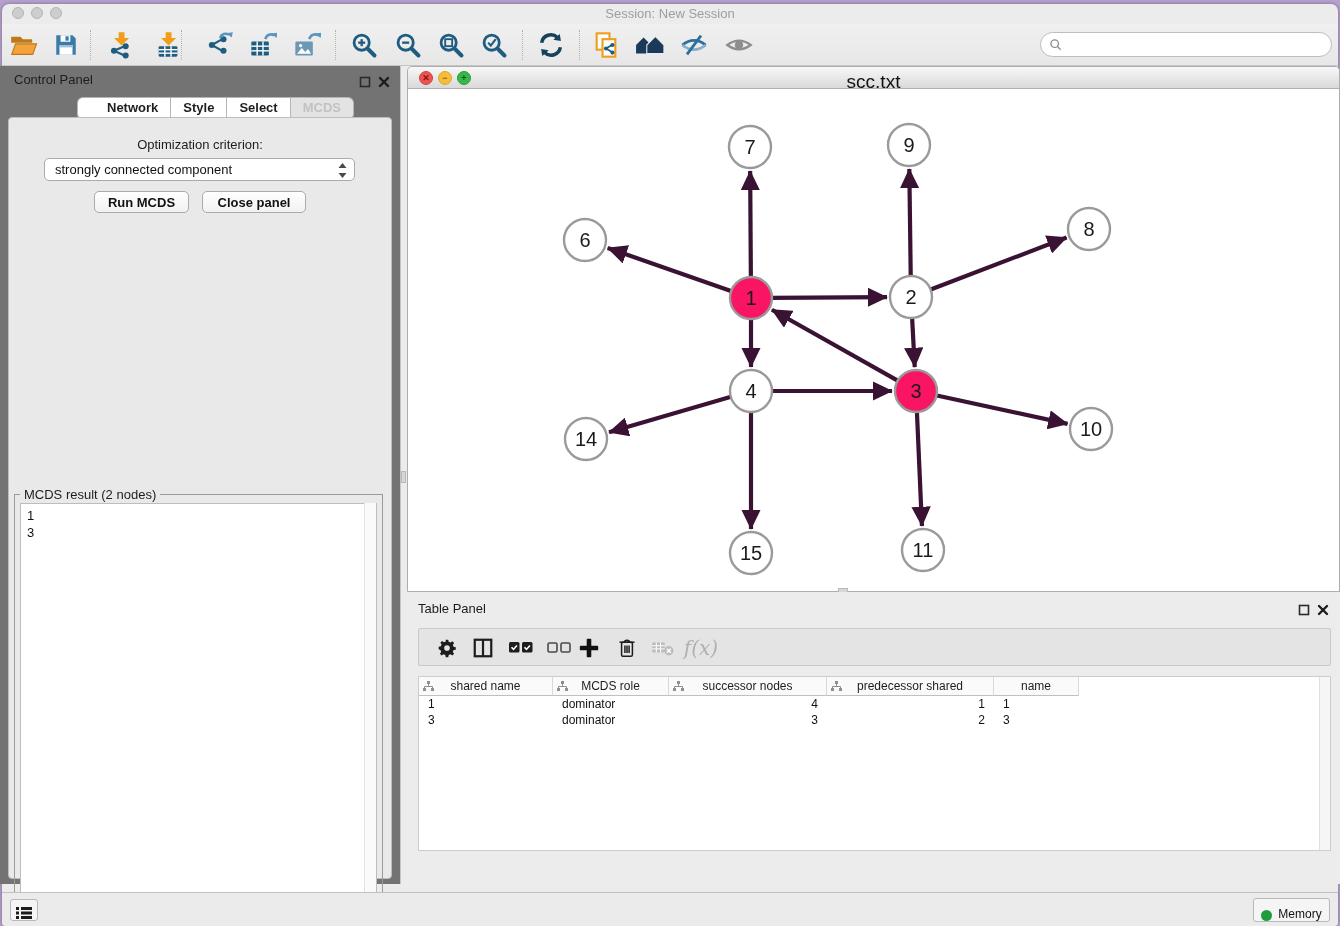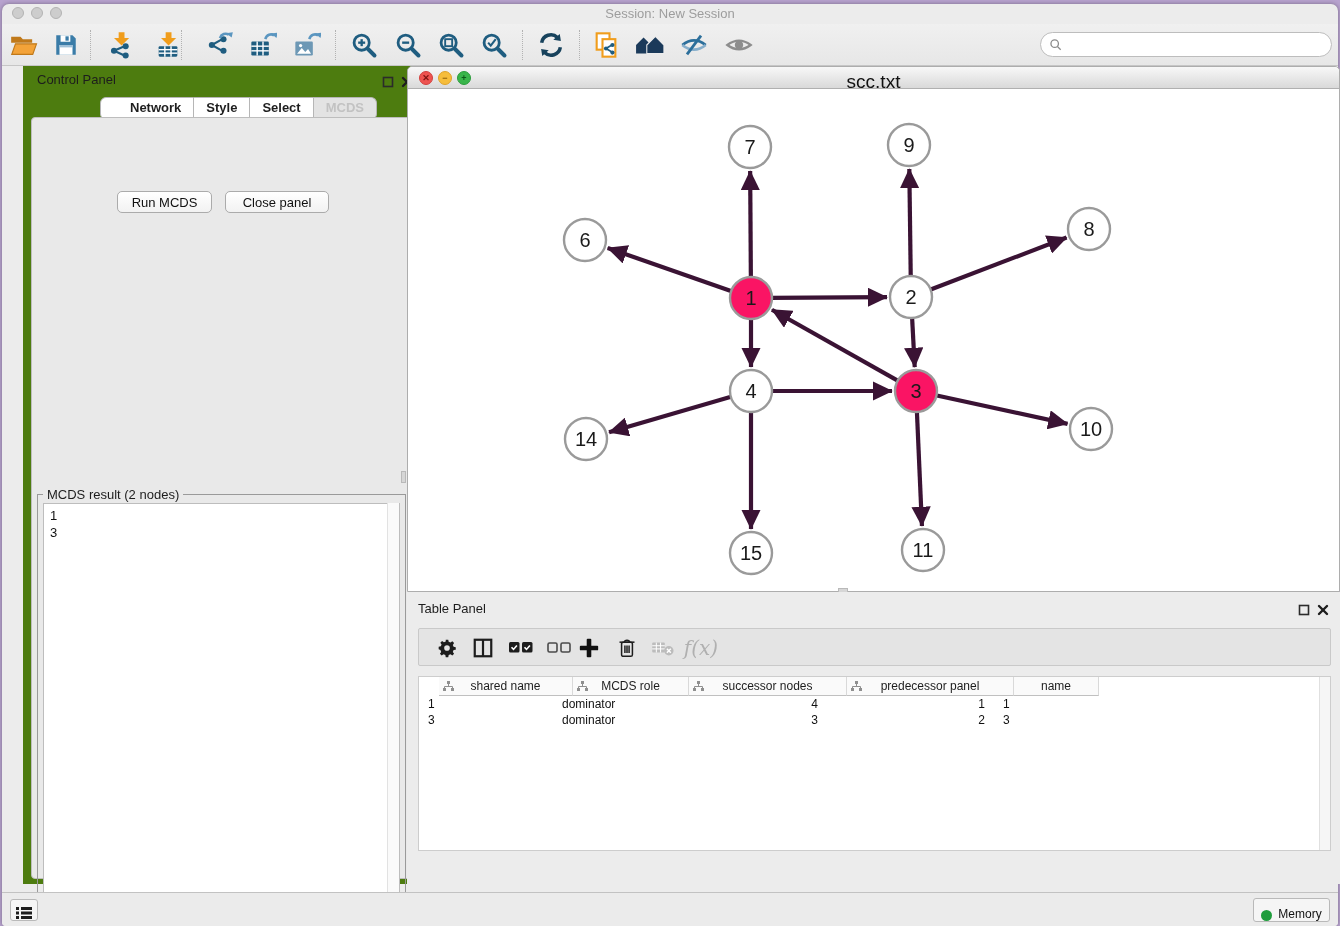--- a/index.html
+++ b/index.html
@@ -21,40 +21,40 @@
             align-items:center; justify-content:center; cursor:default; }
   .tb-sep { position:absolute; top:6px; width:0; height:30px; border-left:1px dotted #b2b2b2; }
   .search-box { position:absolute; left:1038px; top:8px; width:292px; height:25px;
                 background:#fff; border:1px solid #bdbdbd; border-radius:13px;
                 display:flex; align-items:center; padding-left:8px; }
   .search-box input { border:none; outline:none; flex:1; font-size:13px; background:transparent;
                       font-family:"Liberation Sans", sans-serif; margin-left:5px; }
 
   
   .control-panel { position:absolute; left:0; top:66px; width:401px; height:818px;
-                   background:#4d7c0f; border-right:1px solid #c4c4c4;margin-left:23px; }
+                   background:#737373; border-right:1px solid #c4c4c4; }
   .panel-title { position:absolute; font-size:13px; color:#1d1d1d; }
   .panel-icon { position:absolute; cursor:default; }
   .seg-group { position:absolute; display:flex; }
   .seg-tab { font-size:13px; font-weight:bold; color:#1e1e1e; background:#fff;
              border:1px solid #b6b6b6; border-left:none; padding:3px 12px 4px 12px; line-height:14px; }
   .seg-tab:first-child { border-left:1px solid #b6b6b6; border-radius:6px 0 0 6px;padding-left:29px; }
   .seg-tab:last-child { border-radius:0 6px 6px 0; }
   .seg-tab.active { background:#e3e3e3; color:#c2c2c2; }
   .inner-panel { position:absolute; left:8px; top:117px; width:384px; height:762px;
                  background:#e9e9e9; border:1px solid #bdbdbd; border-radius:4px; }
   .opt-label { position:absolute; left:0; top:137px; width:400px; text-align:center;
                font-size:13px; color:#1d1d1d; }
   .select { position:absolute; left:44px; top:158px; width:311px; height:23px; background:#fff;
             border:1px solid #ababab; border-radius:5px; font-size:13px; color:#111;
             display:flex; align-items:center; padding-left:10px; }
   .select .stepper { position:absolute; right:6px; top:3px; }
   .btn { position:absolute; height:22px; background:linear-gradient(#ffffff,#f2f2f2);
          border:1px solid #ababab; border-radius:5px; font-size:13px; color:#111;
-         display:flex; align-items:center; justify-content:center; }
+         display:flex; align-items:center; justify-content:center;font-weight:bold; }
   .groupbox { position:absolute; left:14px; top:494px; width:369px; height:477px;
               border:1px solid #9a9a9a; }
   .groupbox .legend { position:absolute; top:-8px; left:5px; background:#e9e9e9;
                       padding:0 4px; font-size:13px; color:#1d1d1d; }
   .result-area { position:absolute; left:5px; top:8px; right:5px; bottom:6px; background:#fff;
                  border:1px solid #bdbdbd; font-size:13px; line-height:17px; color:#111;
                  padding:3px 6px; white-space:pre; overflow:hidden; }
   .result-scroll { position:absolute; top:8px; right:6px; bottom:7px; width:12px;
                    background:#fafafa; border-left:1px solid #e2e2e2; }
 
@@ -78,21 +78,21 @@
 
   
   .table-panel { position:absolute; left:407px; top:592px; width:933px; height:292px; background:#ececec; }
   .tp-toolbar { position:absolute; left:11px; top:36px; width:913px; height:38px;
                 background:#e4e4e4; border:1px solid #c9c9c9; border-radius:2px; }
   .tp-btn { position:absolute; top:3px; width:32px; height:32px; display:flex;
             align-items:center; justify-content:center; }
   .fx { font-family:"DejaVu Serif", serif; font-style:italic; font-size:20px; color:#b0b0b0; }
   .data-table { position:absolute; left:11px; top:84px; width:913px; height:175px;
                 background:#fff; border:1px solid #cdcdcd; overflow:hidden; }
-  .tbl-header { position:absolute; left:0; top:0; height:19px; display:flex;padding-left:20px; }
+  .tbl-header { position:absolute; left:0; top:0; height:19px; display:flex; }
   .th { background:#fafafa; border-right:1px solid #d9d9d9; border-bottom:1px solid #c0c0c0;
         font-size:12px; color:#1d1d1d; display:flex; align-items:center; justify-content:center;
         position:relative; }
   .th .tree-ico { position:absolute; left:4px; top:4px; }
   .tbl-row { position:absolute; left:0; height:16px; display:flex; }
   .td { font-size:12px; color:#111; line-height:16px; padding:0 9px; overflow:hidden; }
   .tbl-scroll { position:absolute; right:0; top:0; bottom:0; width:11px;
                 background:#f6f6f6; border-left:1px solid #e0e0e0; }
 
   
@@ -292,20 +292,30 @@
         </g>
       </svg>
   </div>
   <div class="seg-group" style="left:77px; top:31px">
       <div class="seg-tab">Network</div>
       <div class="seg-tab">Style</div>
       <div class="seg-tab">Select</div>
       <div class="seg-tab active">MCDS</div>
     </div>
   <div class="inner-panel" style="top:51px; height:762px"></div>
+  <div class="opt-label" style="top:71px">Optimization criterion:</div>
+  <div class="select" style="top:92px">
+    <span>strongly connected component</span>
+    <span class="stepper">
+      <svg width="11" height="17" viewBox="0 0 11 17">
+          <path d="M5.5 1 L9.5 6 H1.5z" fill="#4a4a4a"></path>
+          <path d="M5.5 16 L1.5 11 H9.5z" fill="#4a4a4a"></path>
+        </svg>
+    </span>
+  </div>
   <div class="btn" style="left:94px; top:125px; width:95px">Run MCDS</div>
   <div class="btn" style="left:202px; top:125px; width:104px">Close panel</div>
   <div class="groupbox" style="top:428px">
     <span class="legend">MCDS result (2 nodes)</span>
     <div class="result-area">1
 3</div>
     <div class="result-scroll"></div>
   </div>
 </div>
 
@@ -493,21 +503,21 @@
           <svg class="tree-ico" width="11" height="11" viewBox="0 0 11 11">
             <g fill="#8f8f8f">
               <rect x="4" y="0" width="3" height="3"></rect>
               <rect x="0" y="7" width="3" height="3"></rect>
               <rect x="8" y="7" width="3" height="3"></rect>
             </g>
             <g stroke="#8f8f8f" fill="none">
               <path d="M5.5 3v2.5M1.5 7V5.5h8V7"></path>
             </g>
           </svg>
-          <span>predecessor panel</span>
+          <span>predecessor shared</span>
         </div>
         <div class="th" style="width: 85px;">
           <span>name</span>
         </div>
       </div>
     <div>
         <div class="tbl-row" style="top: 19px;">
           <div class="td" style="width: 134px; text-align: left;">1</div>
           <div class="td" style="width: 116px; text-align: left;">dominator</div>
           <div class="td" style="width: 158px; text-align: right;">4</div>

